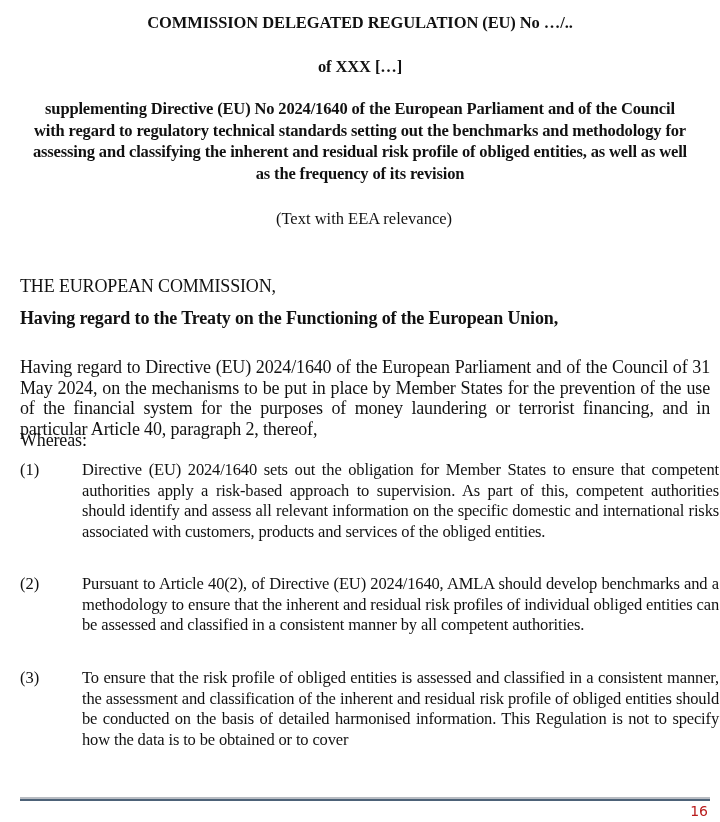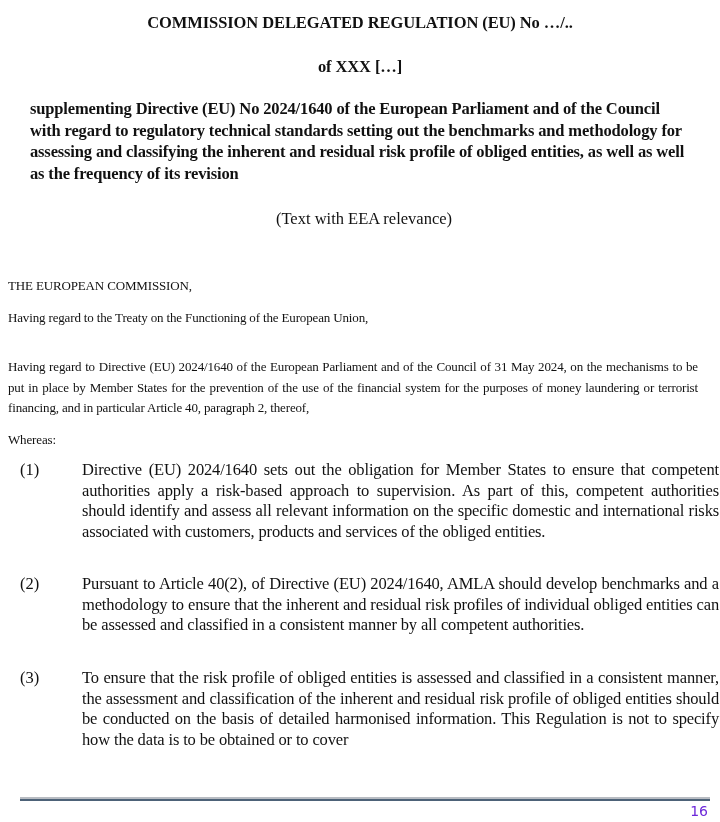--- a/index.html
+++ b/index.html
@@ -29,45 +29,45 @@
       font-size: 16.5px;
       line-height: 20px;
       letter-spacing: -0.1px;
     }
     .t1 { top: 13px; }
     .t2 { top: 57px; }
     .subtitle {
       position: absolute;
       left: 30px; width: 660px;
       top: 98px;
-      text-align: left;
+      text-align: center;
       font-weight: bold;
       font-size: 16.5px;
       line-height: 21.5px;
       letter-spacing: -0.15px;
     }
     .eea {
       position: absolute;
       left: 0; width: 728px;
       top: 209px;
       text-align: center;
       font-size: 16.5px;
       line-height: 20px;
     }
     .para {
       position: absolute;
-      left: 8px;
+      left: 20px;
       width: 690px;
-      font-size: 13px;
+      font-size: 18px;
       line-height: 20.6px;
       text-align: justify;
       letter-spacing: -0.15px;
     }
     .p-commission { top: 276px; }
-    .p-treaty { top: 308px; }
+    .p-treaty { top: 308px; font-weight: bold; }
     .p-directive { top: 337px; margin-top: 20px; }
     .p-whereas { top: 430px; }
     .recital {
       position: absolute;
       left: 20px;
       width: 690px;
       font-size: 16.5px;
       line-height: 20.6px;
     }
     .recital .num {
@@ -106,21 +106,21 @@
       height: 2px;
       background: #4d6278;
     }
     .page-number {
       position: absolute;
       right: 12px;
       top: 803px;
       font-family: "DejaVu Sans", "Liberation Sans", sans-serif;
       font-size: 14px;
       line-height: 16px;
-      color: #6d28d9;
+      color: #b91c1c;
       text-align: center;
     }
   </style>
 </head>
 <body>
 
 <div class="page">
 
   <div class="title t2">of XXX […]</div>
   <div class="title t1">COMMISSION DELEGATED REGULATION (EU) No …/..</div>

